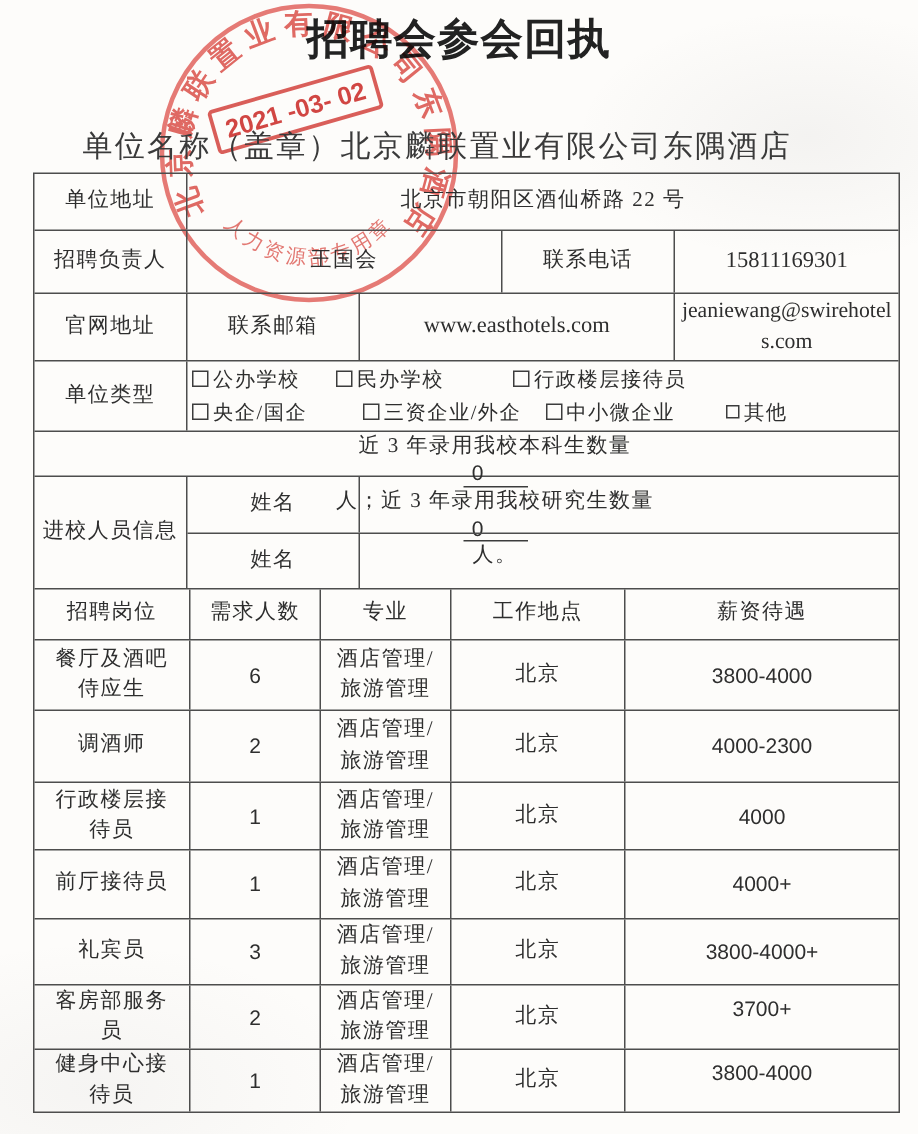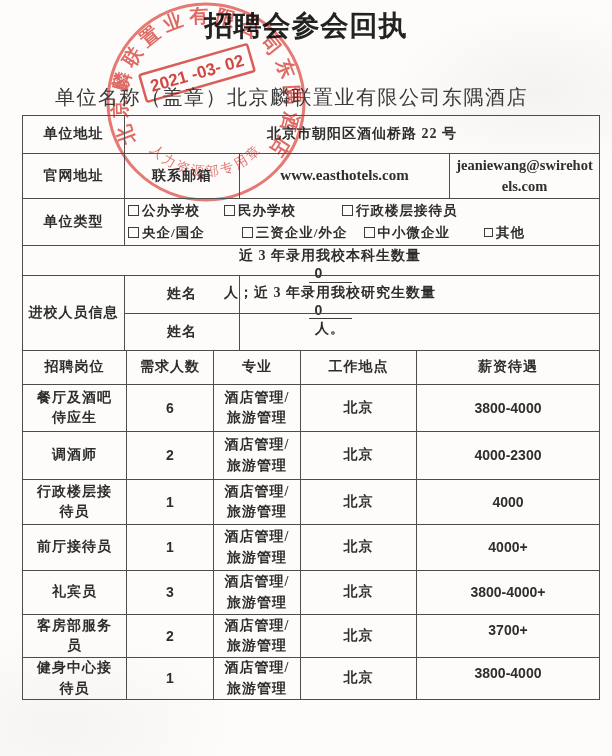--- a/index.html
+++ b/index.html
@@ -29,21 +29,21 @@
     position:absolute; left:22px; top:115px; width:578px;
     border:1px solid #4d4d4d;
     box-sizing:border-box;
     font-size:14px;
   }
   .frow { display:flex; border-bottom:1px solid #4d4d4d; box-sizing:border-box; }
   .frow:last-child { border-bottom:none; }
   .fcell {
     display:flex; align-items:center; justify-content:center;
     text-align:center; box-sizing:border-box;
-    letter-spacing:1px; line-height:1.45;font-weight:bold;
+    letter-spacing:1px; line-height:1.45;
   }
   .fcell + .fcell { border-left:1px solid #4d4d4d; }
   .grow { flex:1 1 auto; }
   
   .w-l { width:101px; flex:none; }
   .w-a { width:210px; flex:none; }
   .w-b { width:115px; flex:none; }
   .w-n { width:114px; flex:none; }
   
   .j1 { width:103px; flex:none; padding:2px 7px; }
@@ -113,20 +113,26 @@
 
   <div class="company-line">单位名称（盖章）北京麟联置业有限公司东隅酒店</div>
 
   <div class="form">
 
     <div class="frow h38">
       <div class="fcell w-l">单位地址</div>
       <div class="fcell grow">北京市朝阳区酒仙桥路 22 号</div>
     </div>
 
+    <div class="frow h42">
+      <div class="fcell w-l">招聘负责人</div>
+      <div class="fcell w-a">王国会</div>
+      <div class="fcell w-b">联系电话</div>
+      <div class="fcell grow j5" style="font-family:'Liberation Serif',serif;font-size:15px;">15811169301</div>
+    </div>
 
     <div class="frow h45">
       <div class="fcell w-l">官网地址</div>
       <div class="fcell w-b">联系邮箱</div>
       <div class="fcell w-a" style="letter-spacing:0;font-size:15px;">www.easthotels.com</div>
       <div class="fcell grow" style="letter-spacing:0;font-size:14.5px;word-break:break-all;padding:0 4px;">jeaniewang@swirehotels.com</div>
     </div>
 
     <div class="frow h47">
       <div class="fcell w-l">单位类型</div>

